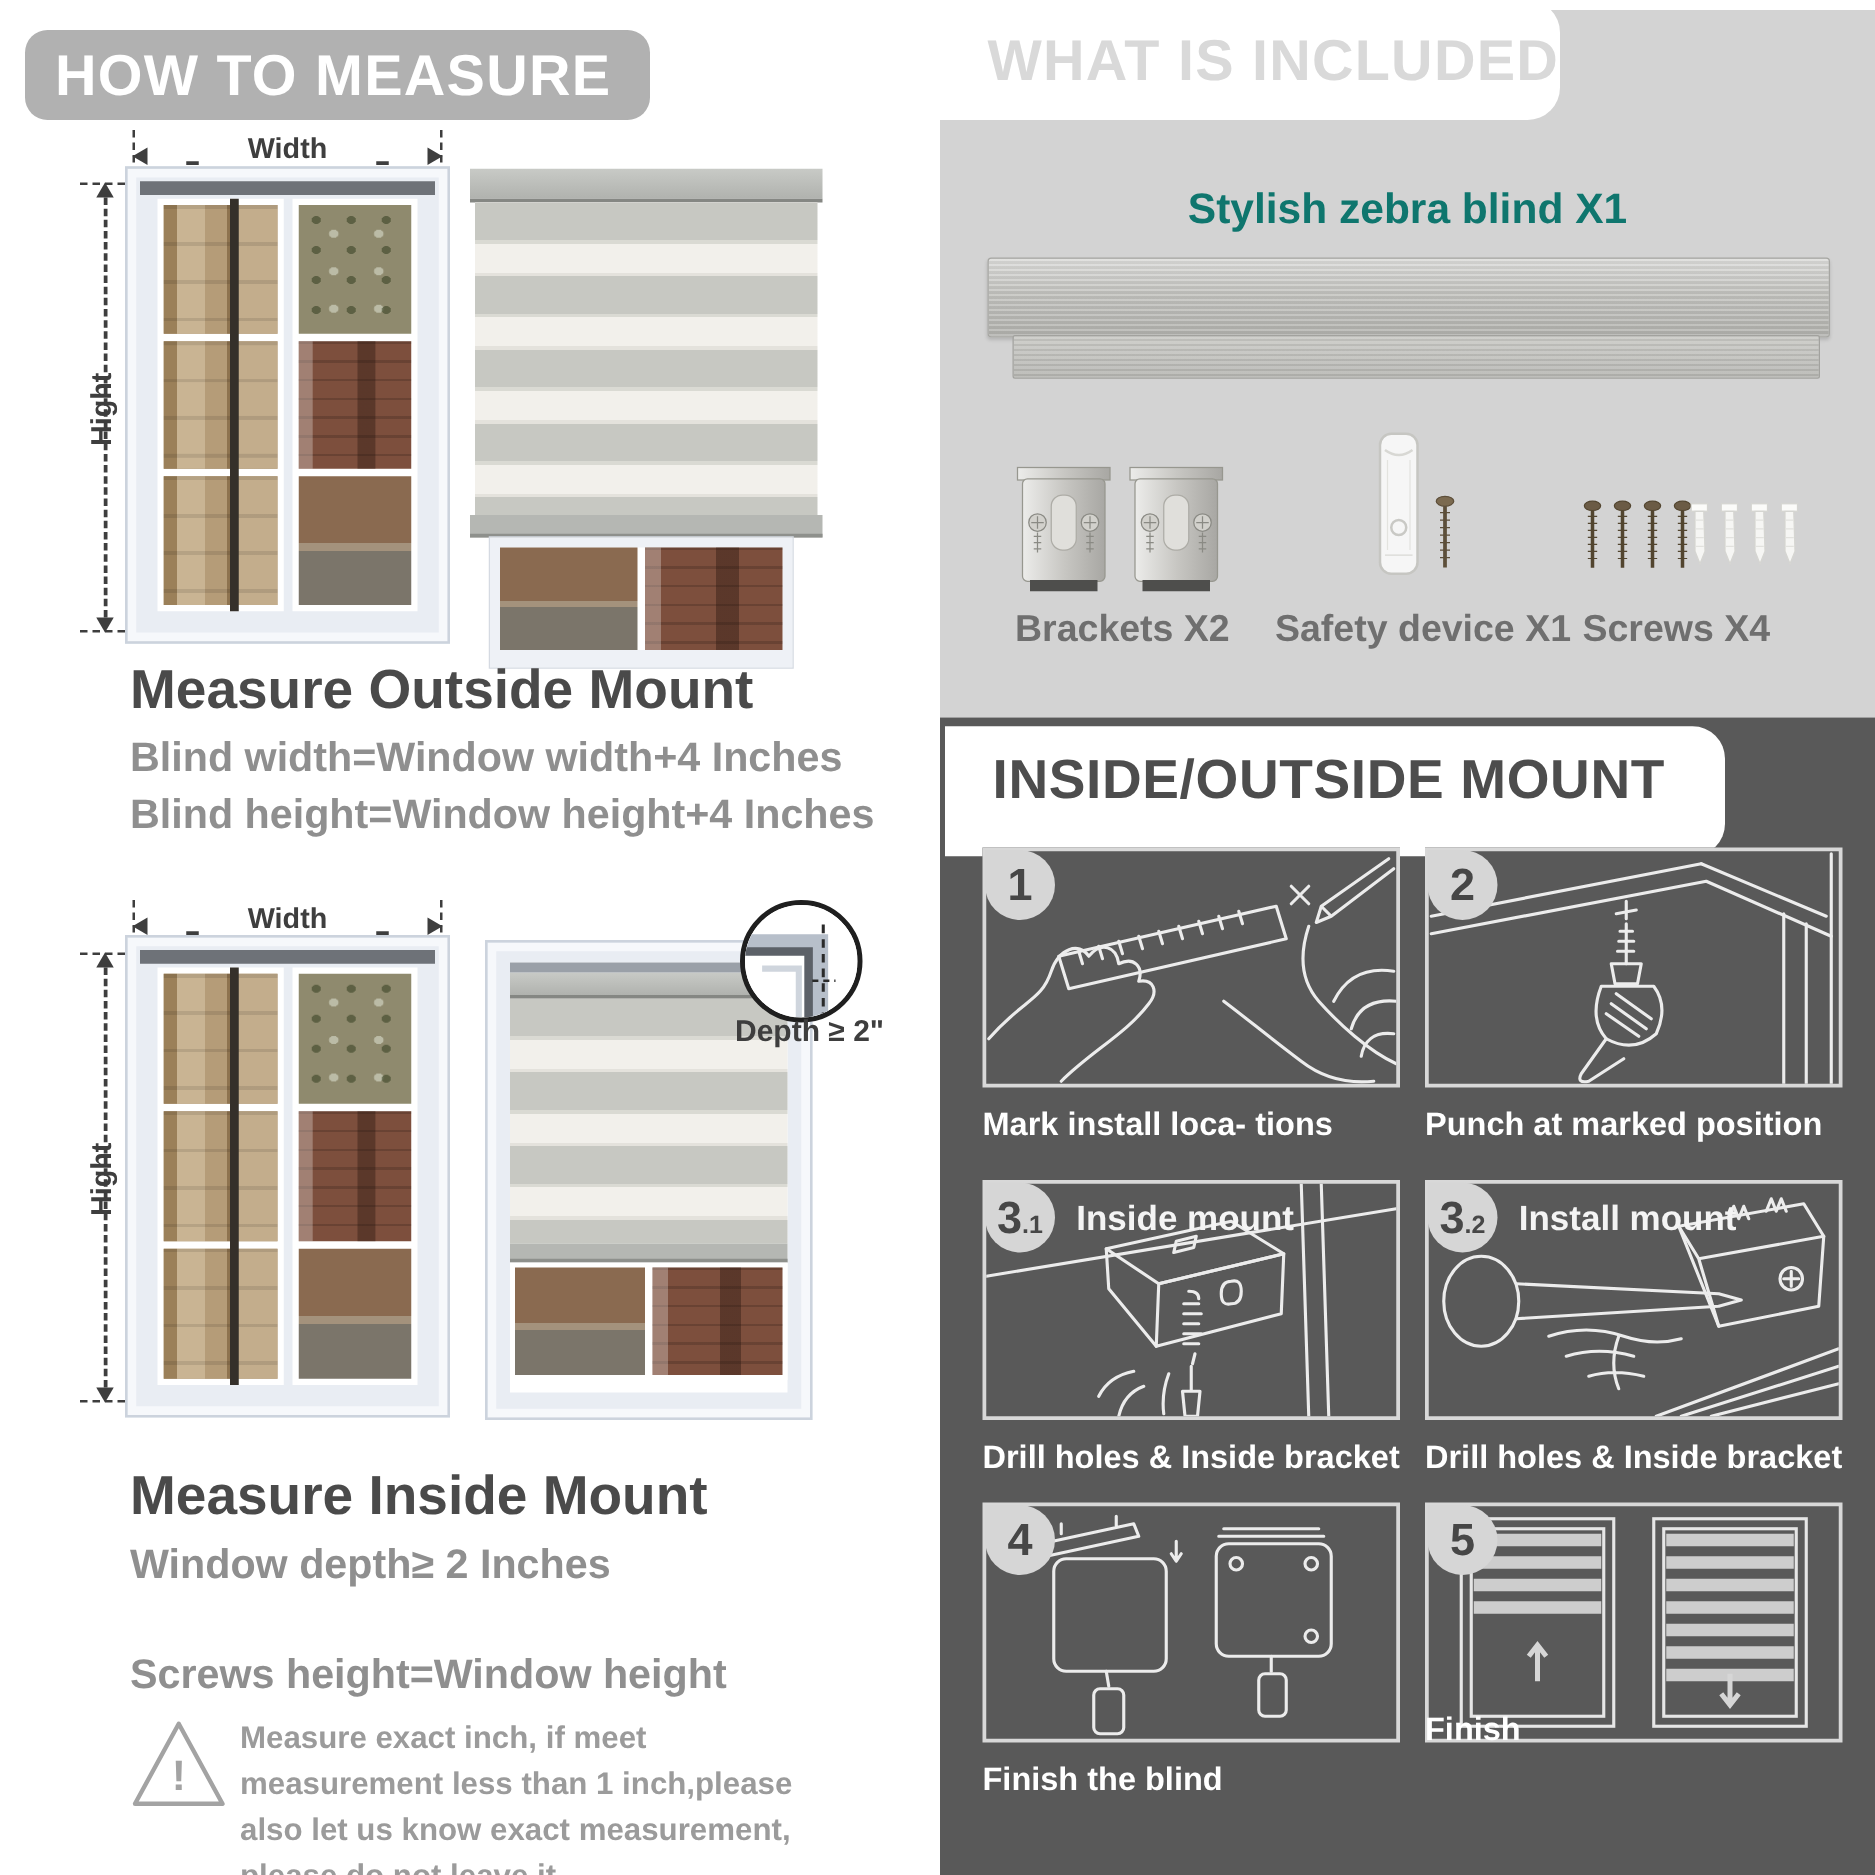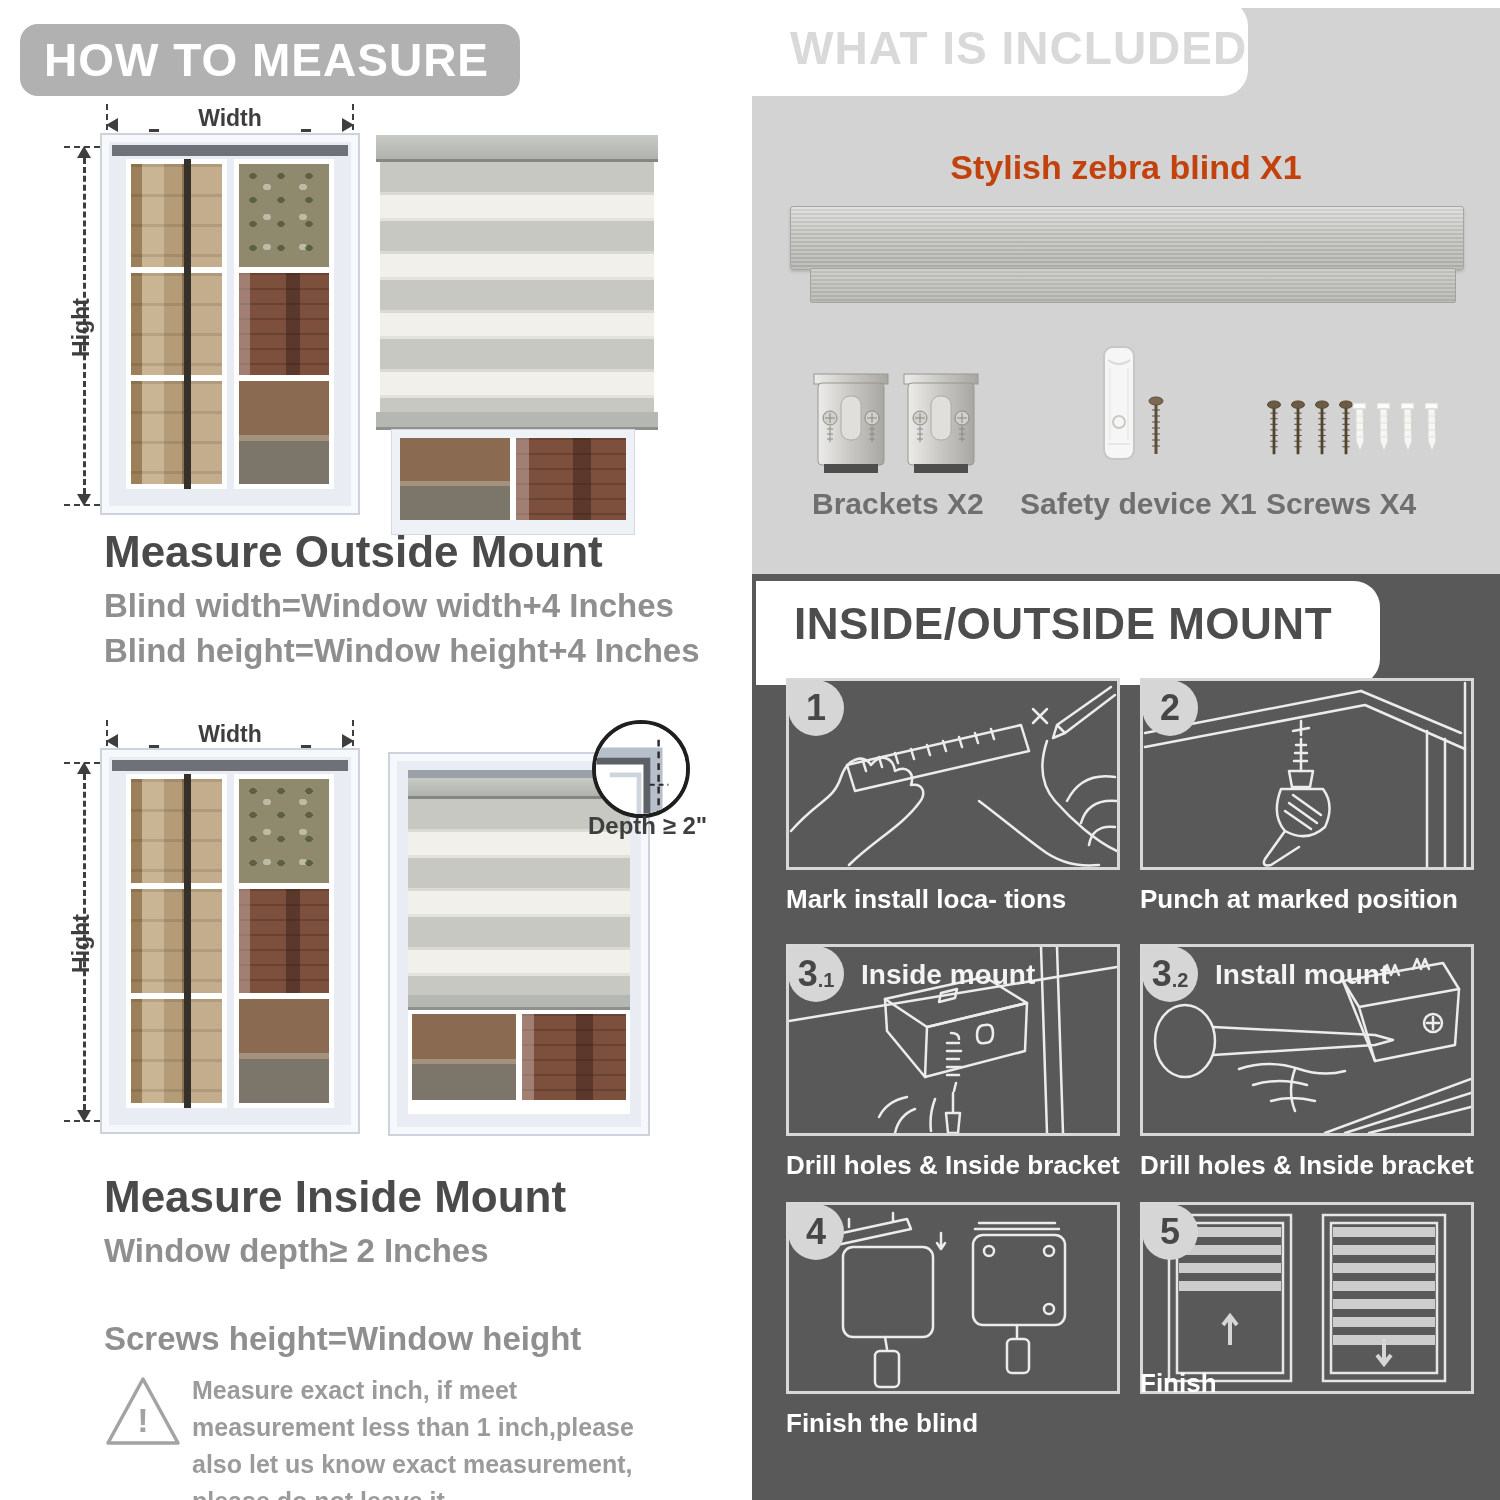--- a/index.html
+++ b/index.html
@@ -59,21 +59,21 @@
   .zebra{background:repeating-linear-gradient(180deg,
       #c7c8c2 0px,#c7c8c2 30px,#dadad3 30px,#dadad3 33px,
       #f2f0eb 33px,#f2f0eb 56px,#e4e2dc 56px,#e4e2dc 59px);}
   .botrail{background:#b5b7b3;border-bottom:3px solid #8e908c;}
   .bwin{background:#fff;border:8px solid #eef1f6;outline:1px solid #d5dae2;border-bottom-width:14px;display:flex;gap:6px;padding:0;}
   .bwin .ph{flex:1;}
 
   
   .light-panel{background:#d3d3d3;}
   .dark-panel{background:#595959;}
-  .blind-label{font-size:34px;font-weight:bold;color:#c2410c;text-align:center;}
+  .blind-label{font-size:34px;font-weight:bold;color:#0f766e;text-align:center;}
   .rail-top{background:
       repeating-linear-gradient(180deg, rgba(255,255,255,.16) 0 2px, rgba(0,0,0,.05) 2px 4px),
       linear-gradient(180deg,#dcdcda 0%,#c3c3bf 45%,#b2b2ae 100%);
       border:1px solid #a6a6a2;border-radius:3px;box-shadow:0 2px 3px rgba(0,0,0,.15);}
   .rail-bot{background:
       repeating-linear-gradient(180deg, rgba(255,255,255,.12) 0 2px, rgba(0,0,0,.05) 2px 4px),
       linear-gradient(180deg,#c9c9c5 0%,#b5b5b1 100%);
       border:1px solid #a2a29e;border-radius:2px;}
   .comp-label{font-size:30px;font-weight:bold;color:#6f6f6f;text-align:center;white-space:nowrap;}
 

